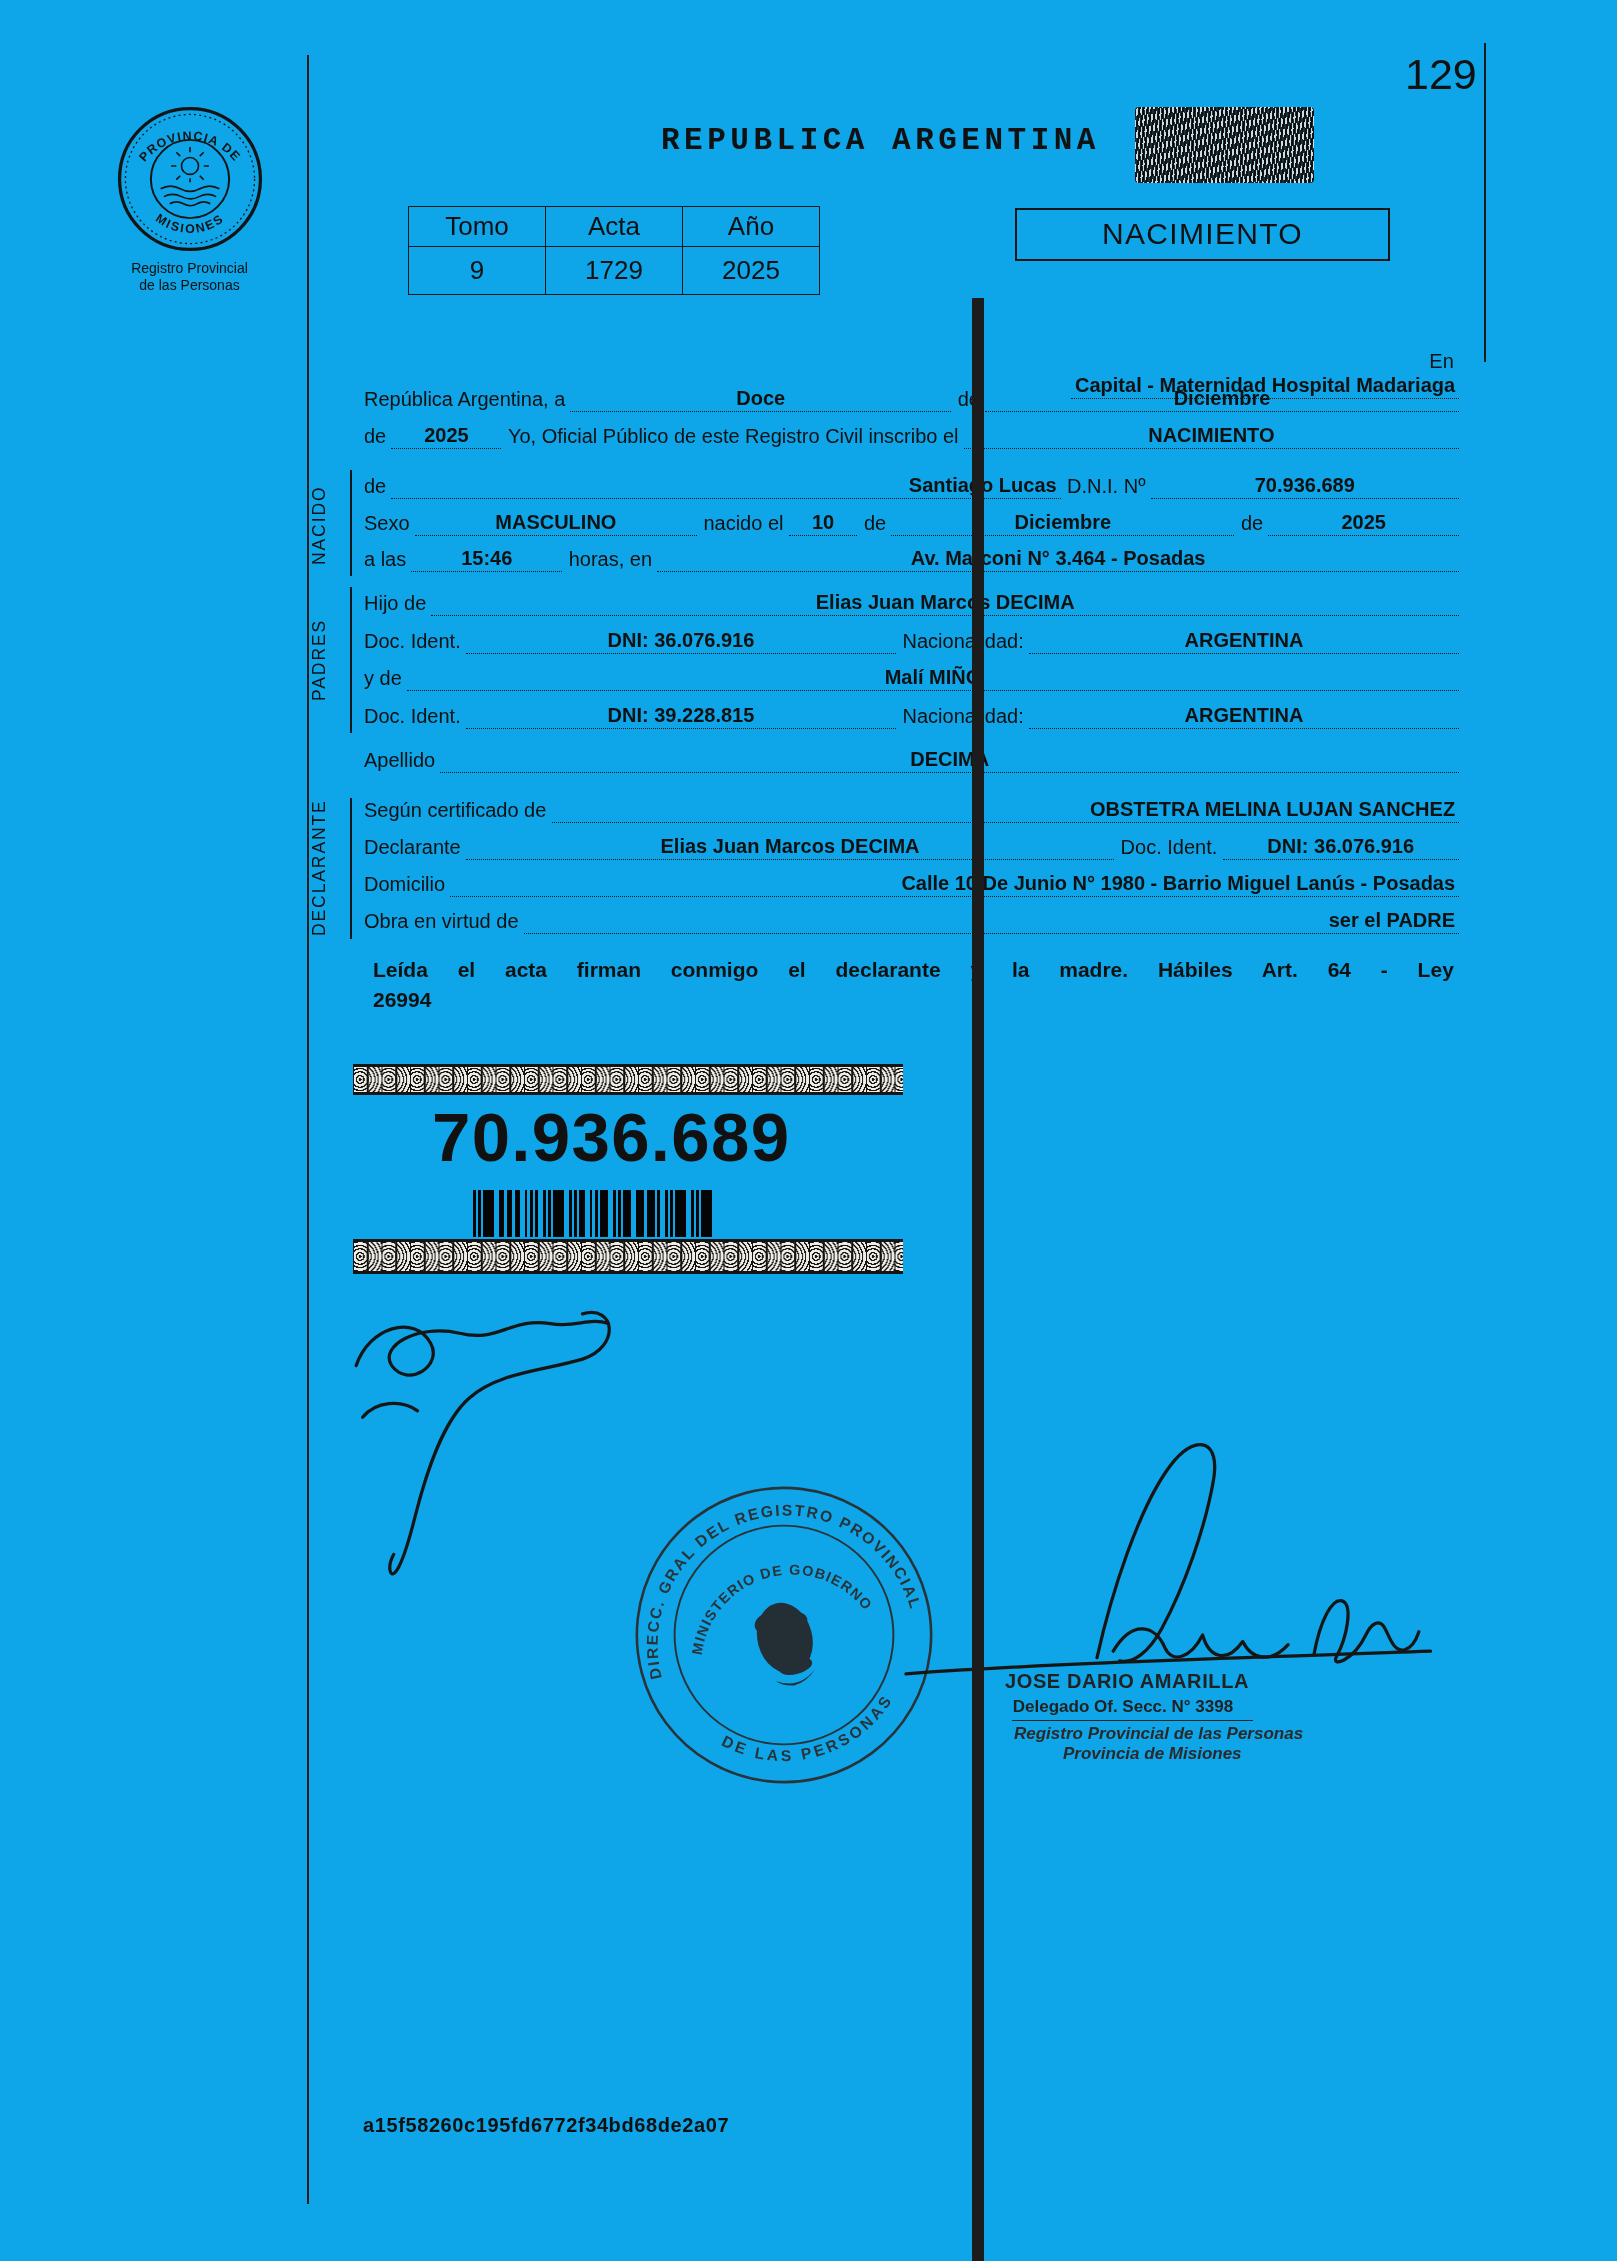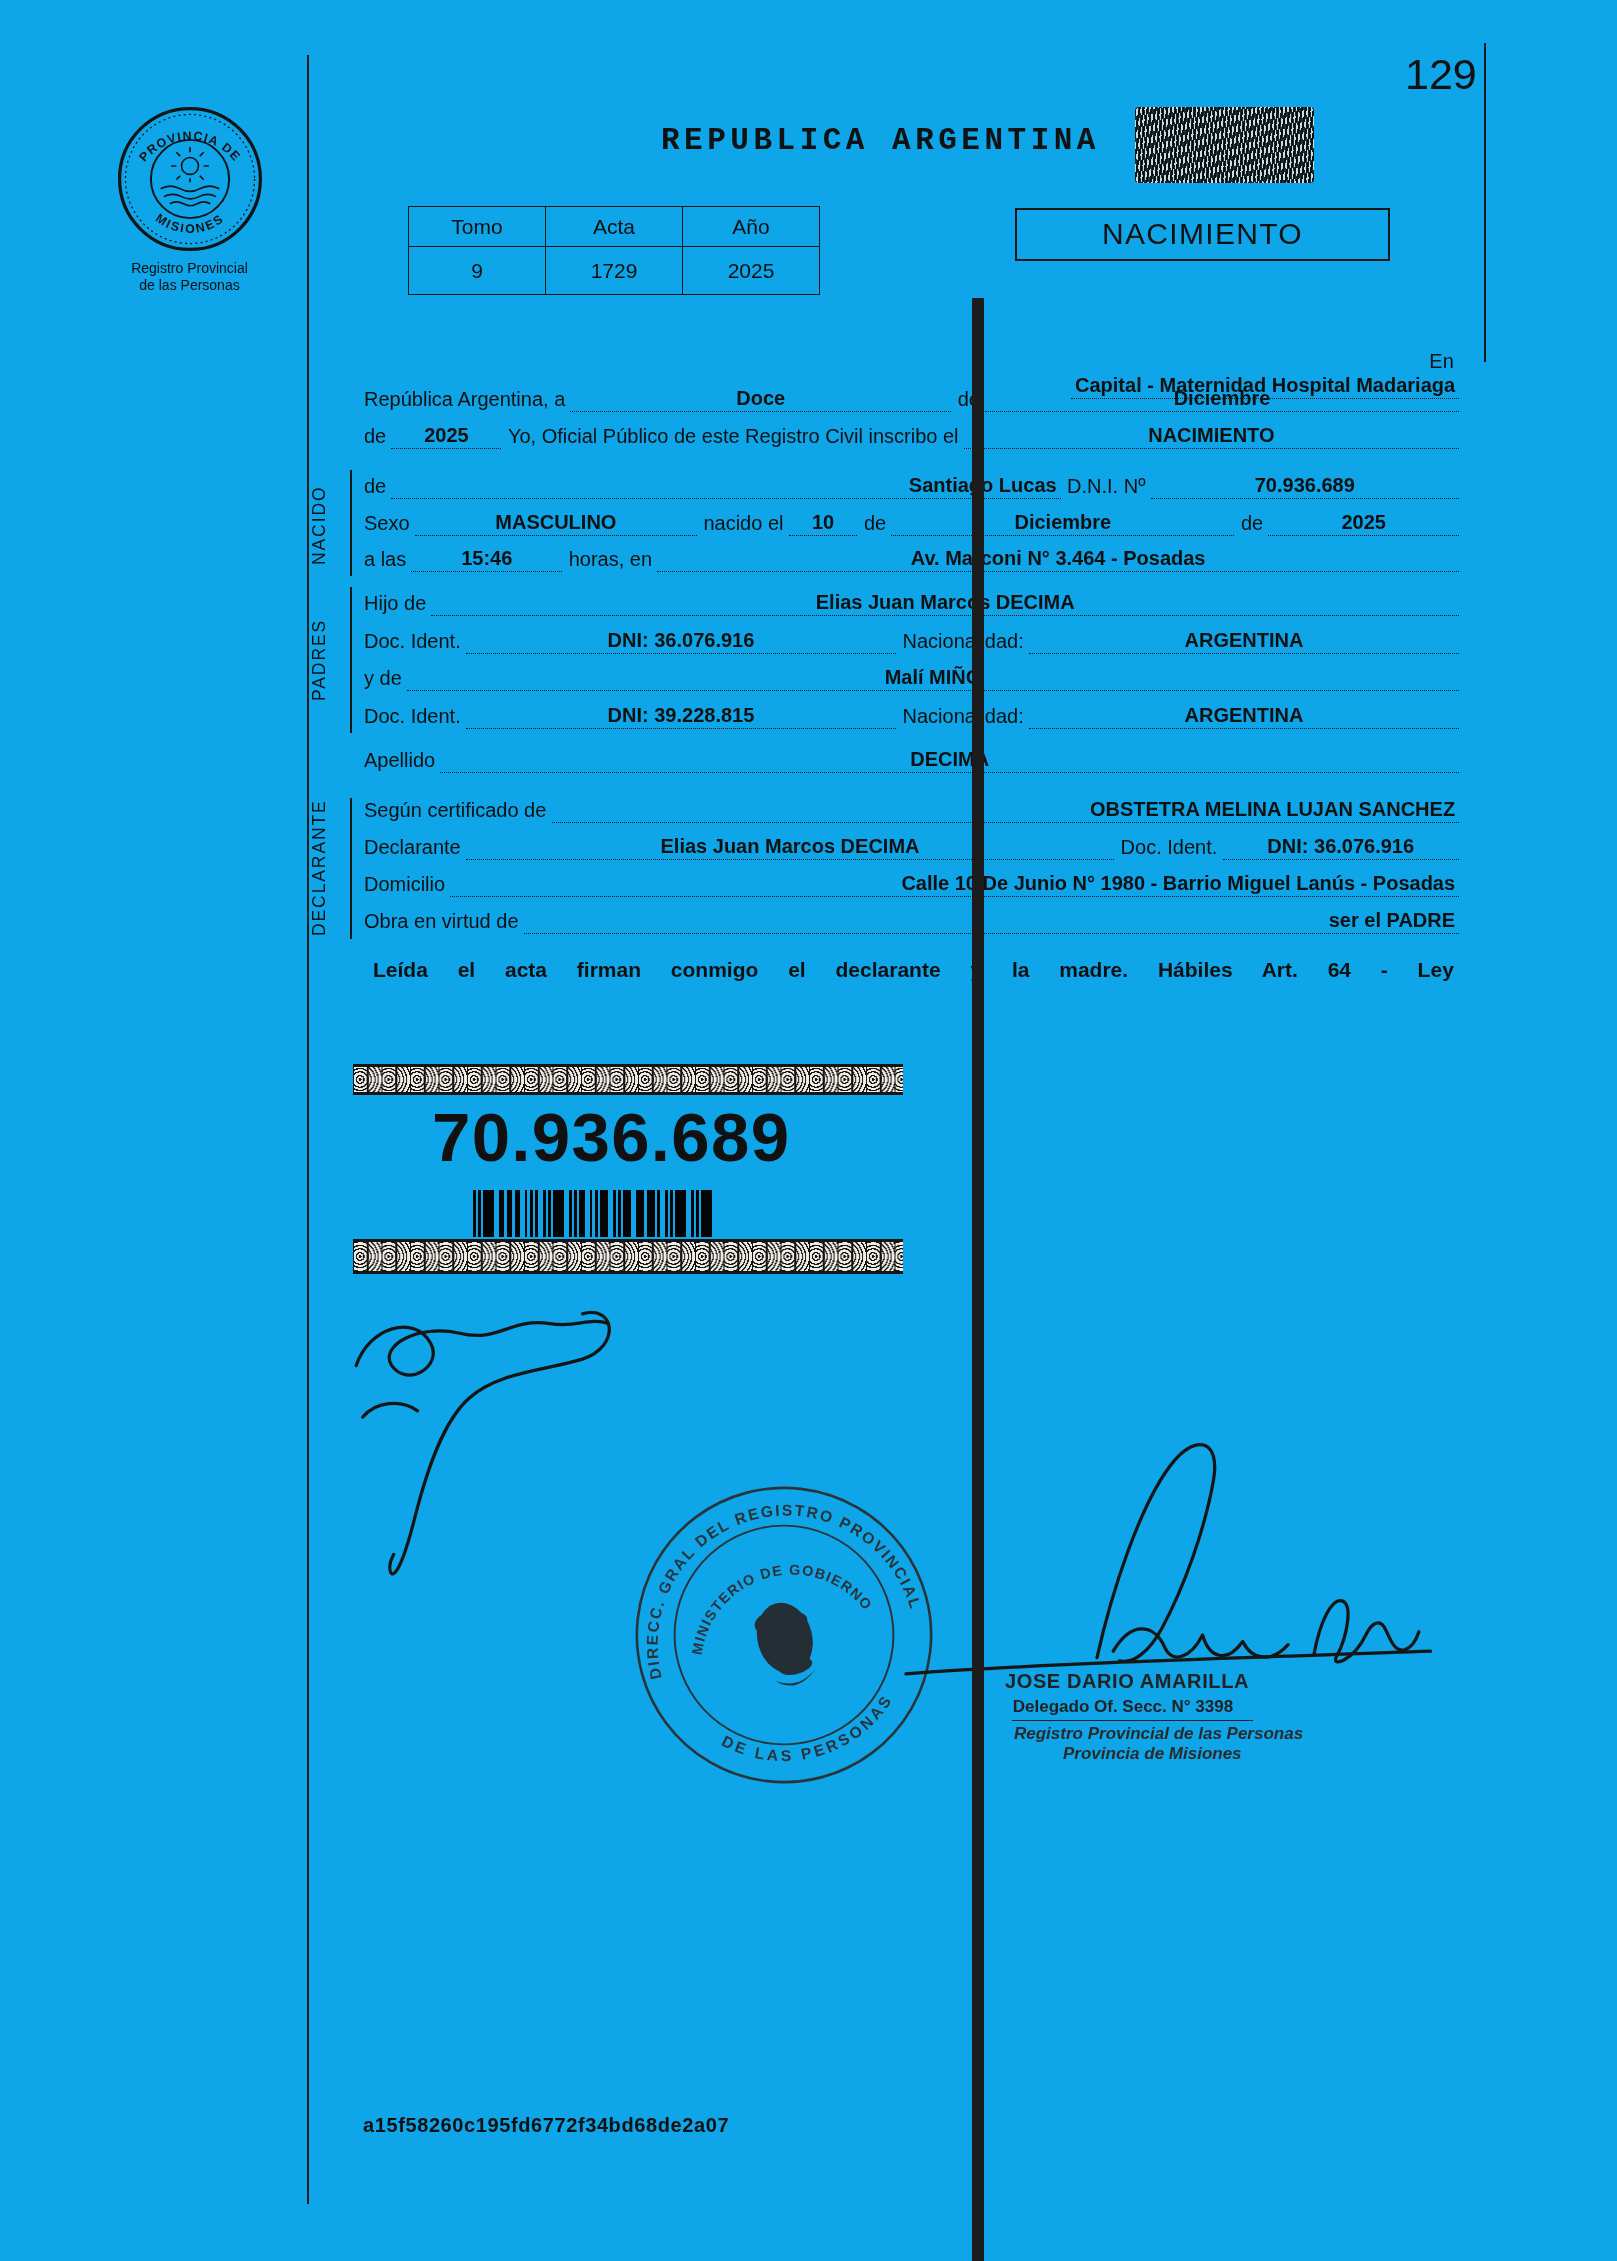--- a/index.html
+++ b/index.html
@@ -25,21 +25,21 @@
   .doc-title { position:absolute; left:602px; top:123px; width:557px; text-align:center;
                font-family:"Liberation Mono", monospace; font-weight:bold;
                font-size:31px; letter-spacing:4.5px; white-space:nowrap; }
   .title-stamp { position:absolute; left:1135px; top:107px; width:179px; height:76px;
     background-image:
       repeating-linear-gradient(100deg, rgba(8,8,8,.95) 0 1.9px, rgba(255,255,255,0) 1.9px 3.9px),
       repeating-linear-gradient(78deg,  rgba(25,25,25,.85) 0 1.9px, rgba(225,225,225,.9) 1.9px 4.5px);
     border-radius:3.9px; }
 
   
-  .reg-table { position:absolute; left:408px; top:206px; border-collapse:collapse; font-size:21px; }
+  .reg-table { position:absolute; left:408px; top:206px; border-collapse:collapse; font-size:26px; }
   .reg-table th, .reg-table td { border:1.9px solid #161616; width:137px; text-align:center; font-weight:400; }
   .reg-table th { height:40px; }
   .reg-table td { height:48px; }
 
   
   .type-box { position:absolute; left:1015px; top:208px; width:375px; height:53px;
               border:2.6px solid #161616; text-align:center; line-height:48px;
               font-size:30px; letter-spacing:1.3px; }
 
   
@@ -252,20 +252,21 @@
       <span class="dots alignleft" style="flex:1;">Calle 10 De Junio N° 1980 - Barrio Miguel Lanús - Posadas</span>
     </div>
 
     <div class="form-line" style="top:558px;">
       <span class="lbl">Obra en virtud de</span>
       <span class="dots alignleft" style="flex:1;">ser el PADRE</span>
     </div>
 
     <div class="closing">
       <div class="l1">Leída el acta firman conmigo el declarante y la madre. Hábiles Art. 64 - Ley</div>
+      <div class="l2">26994</div>
     </div>
   </div>
 
   <div class="band one"></div>
   <div class="big-number">70.936.689</div>
   <div class="barcode"><span style="width: 2.6px; margin-right: 2.6px;"></span><span style="width: 2.6px; margin-right: 2.6px;"></span><span style="width: 10.4px; margin-right: 5.2px;"></span><span style="width: 5.2px; margin-right: 2.6px;"></span><span style="width: 5.2px; margin-right: 2.6px;"></span><span style="width: 5.2px; margin-right: 5.2px;"></span><span style="width: 2.6px; margin-right: 2.6px;"></span><span style="width: 2.6px; margin-right: 2.6px;"></span><span style="width: 2.6px; margin-right: 5.2px;"></span><span style="width: 2.6px; margin-right: 2.6px;"></span><span style="width: 2.6px; margin-right: 2.6px;"></span><span style="width: 10.4px; margin-right: 5.2px;"></span><span style="width: 2.6px; margin-right: 2.6px;"></span><span style="width: 2.6px; margin-right: 2.6px;"></span><span style="width: 5.2px; margin-right: 5.2px;"></span><span style="width: 2.6px; margin-right: 2.6px;"></span><span style="width: 2.6px; margin-right: 2.6px;"></span><span style="width: 7.8px; margin-right: 5.2px;"></span><span style="width: 2.6px; margin-right: 2.6px;"></span><span style="width: 2.6px; margin-right: 2.6px;"></span><span style="width: 7.8px; margin-right: 5.2px;"></span><span style="width: 7.8px; margin-right: 2.6px;"></span><span style="width: 7.8px; margin-right: 2.6px;"></span><span style="width: 2.6px; margin-right: 5.2px;"></span><span style="width: 2.6px; margin-right: 2.6px;"></span><span style="width: 2.6px; margin-right: 2.6px;"></span><span style="width: 10.4px; margin-right: 5.2px;"></span><span style="width: 2.6px; margin-right: 2.6px;"></span><span style="width: 2.6px; margin-right: 2.6px;"></span><span style="width: 10.4px; margin-right: 5.2px;"></span></div>
   <div class="band two"></div>
 
   <div class="sig one">
     <svg viewBox="0 0 560 470" width="363" height="304">

